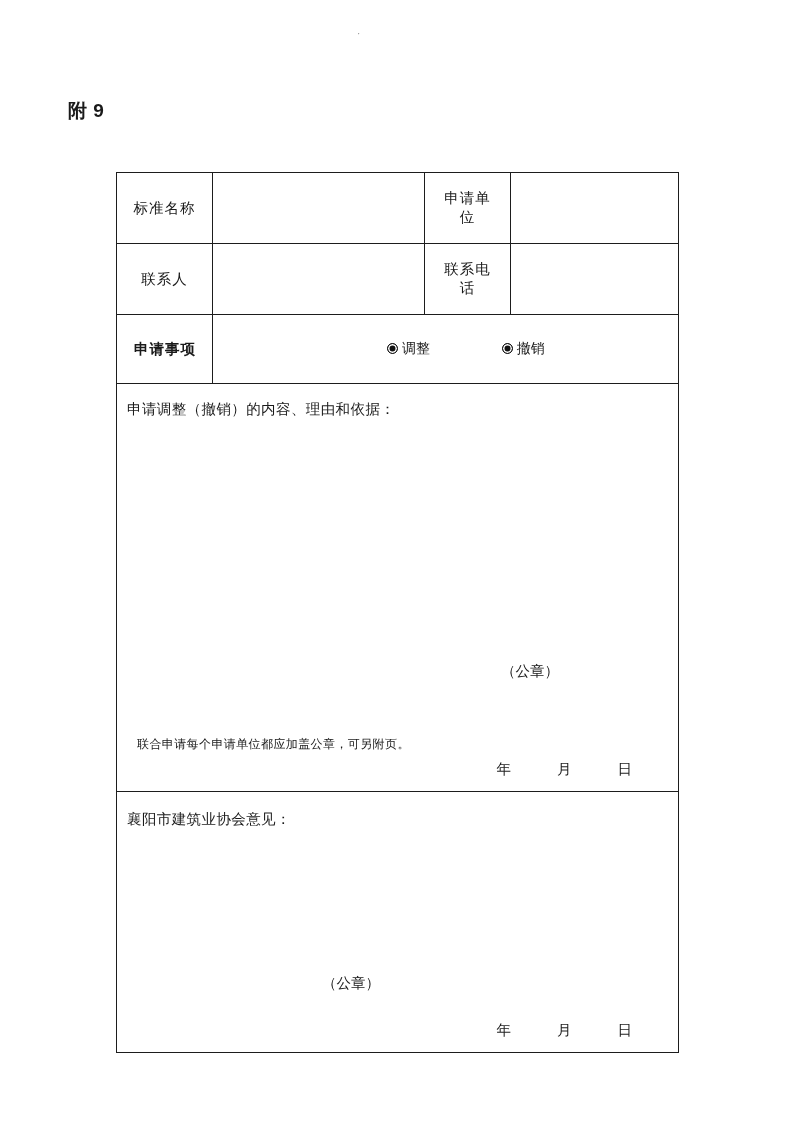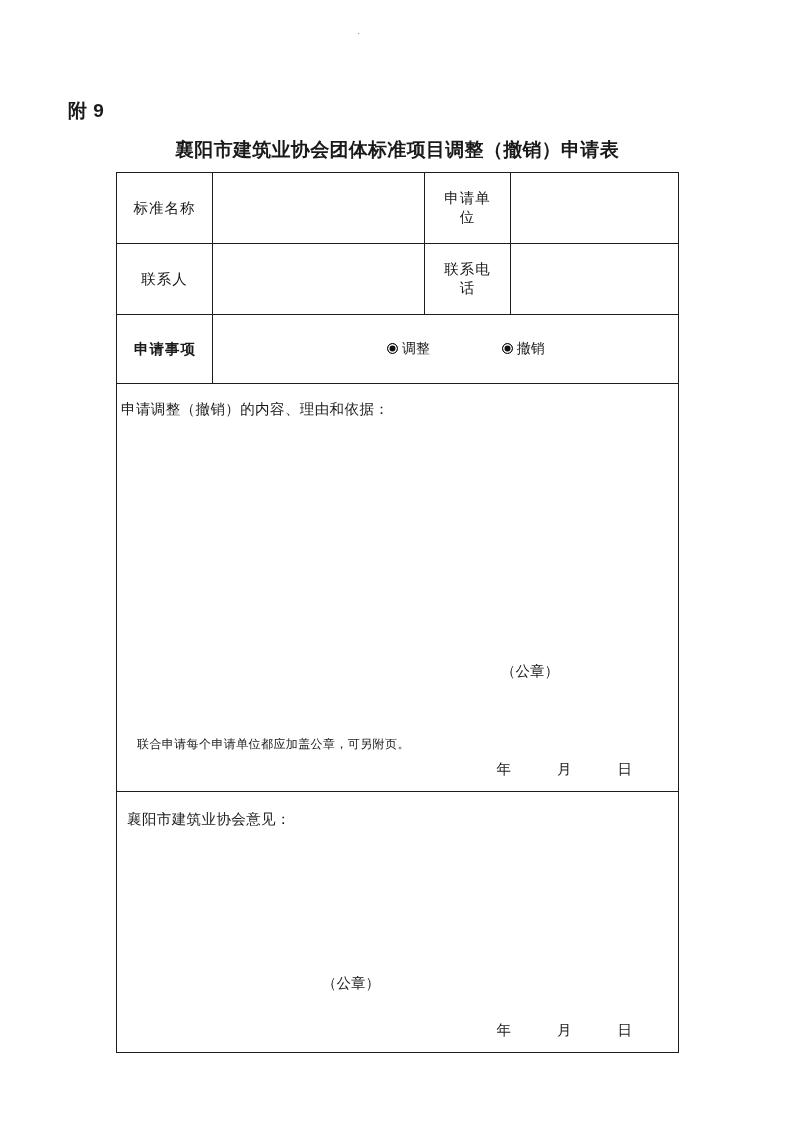--- a/index.html
+++ b/index.html
@@ -100,21 +100,21 @@
 
   .big-cell {
     position: relative;
     padding: 0 !important;
   }
   .reason-cell { height: 407px; }
   .opinion-cell { height: 260px; }
 
   .big-title {
     position: absolute;
-    left: 4px;
+    left: 10px;
     top: 16px;
     font-size: 14.5px;
     letter-spacing: 0.4px;
   }
   .seal-reason {
     position: absolute;
     left: 384px;
     top: 278px;
     font-size: 14.5px;
   }
@@ -159,21 +159,20 @@
 </style>
 </head>
 <body>
 
 <div class="page">
 
   <div class="tiny-dot">·</div>
 
   <div class="attach-label">附 9</div>
 
-  <div class="doc-title">襄阳市建筑业协会团体标准项目调整（撤销）申请表</div>
 
   <table class="form">
     <colgroup>
       <col style="width:96px">
       <col style="width:212px">
       <col style="width:86px">
       <col style="width:168px">
     </colgroup>
     <tbody>
       <tr>

